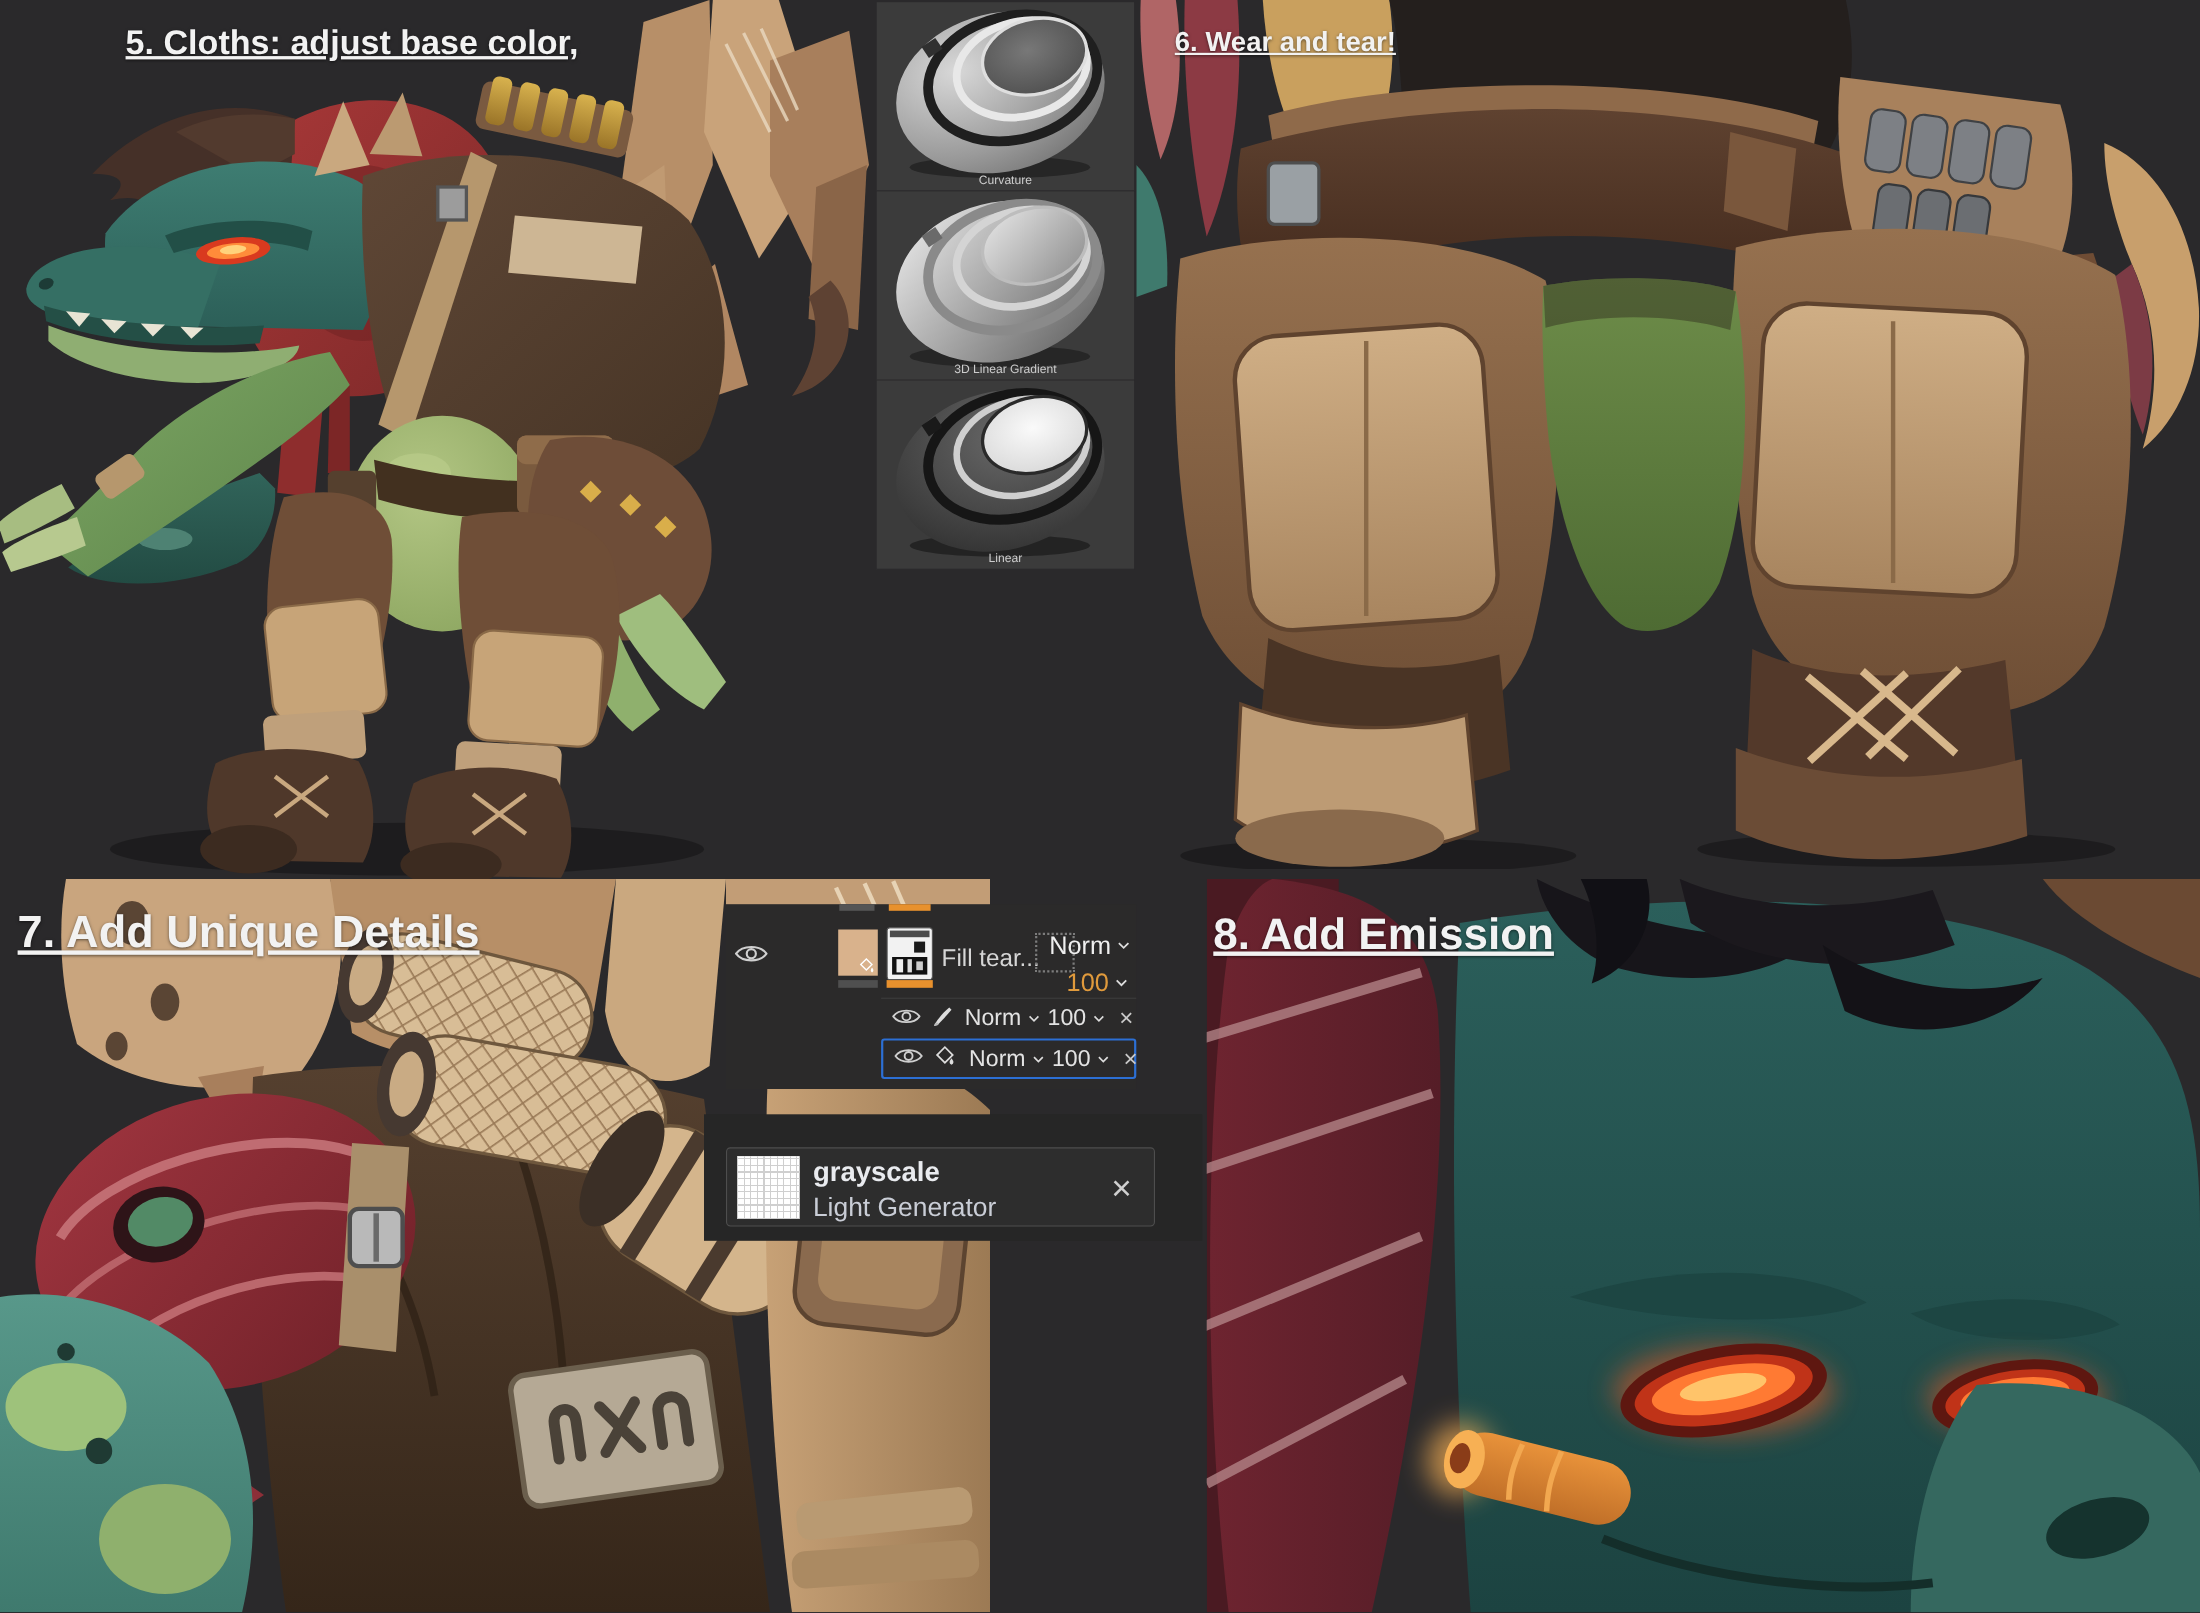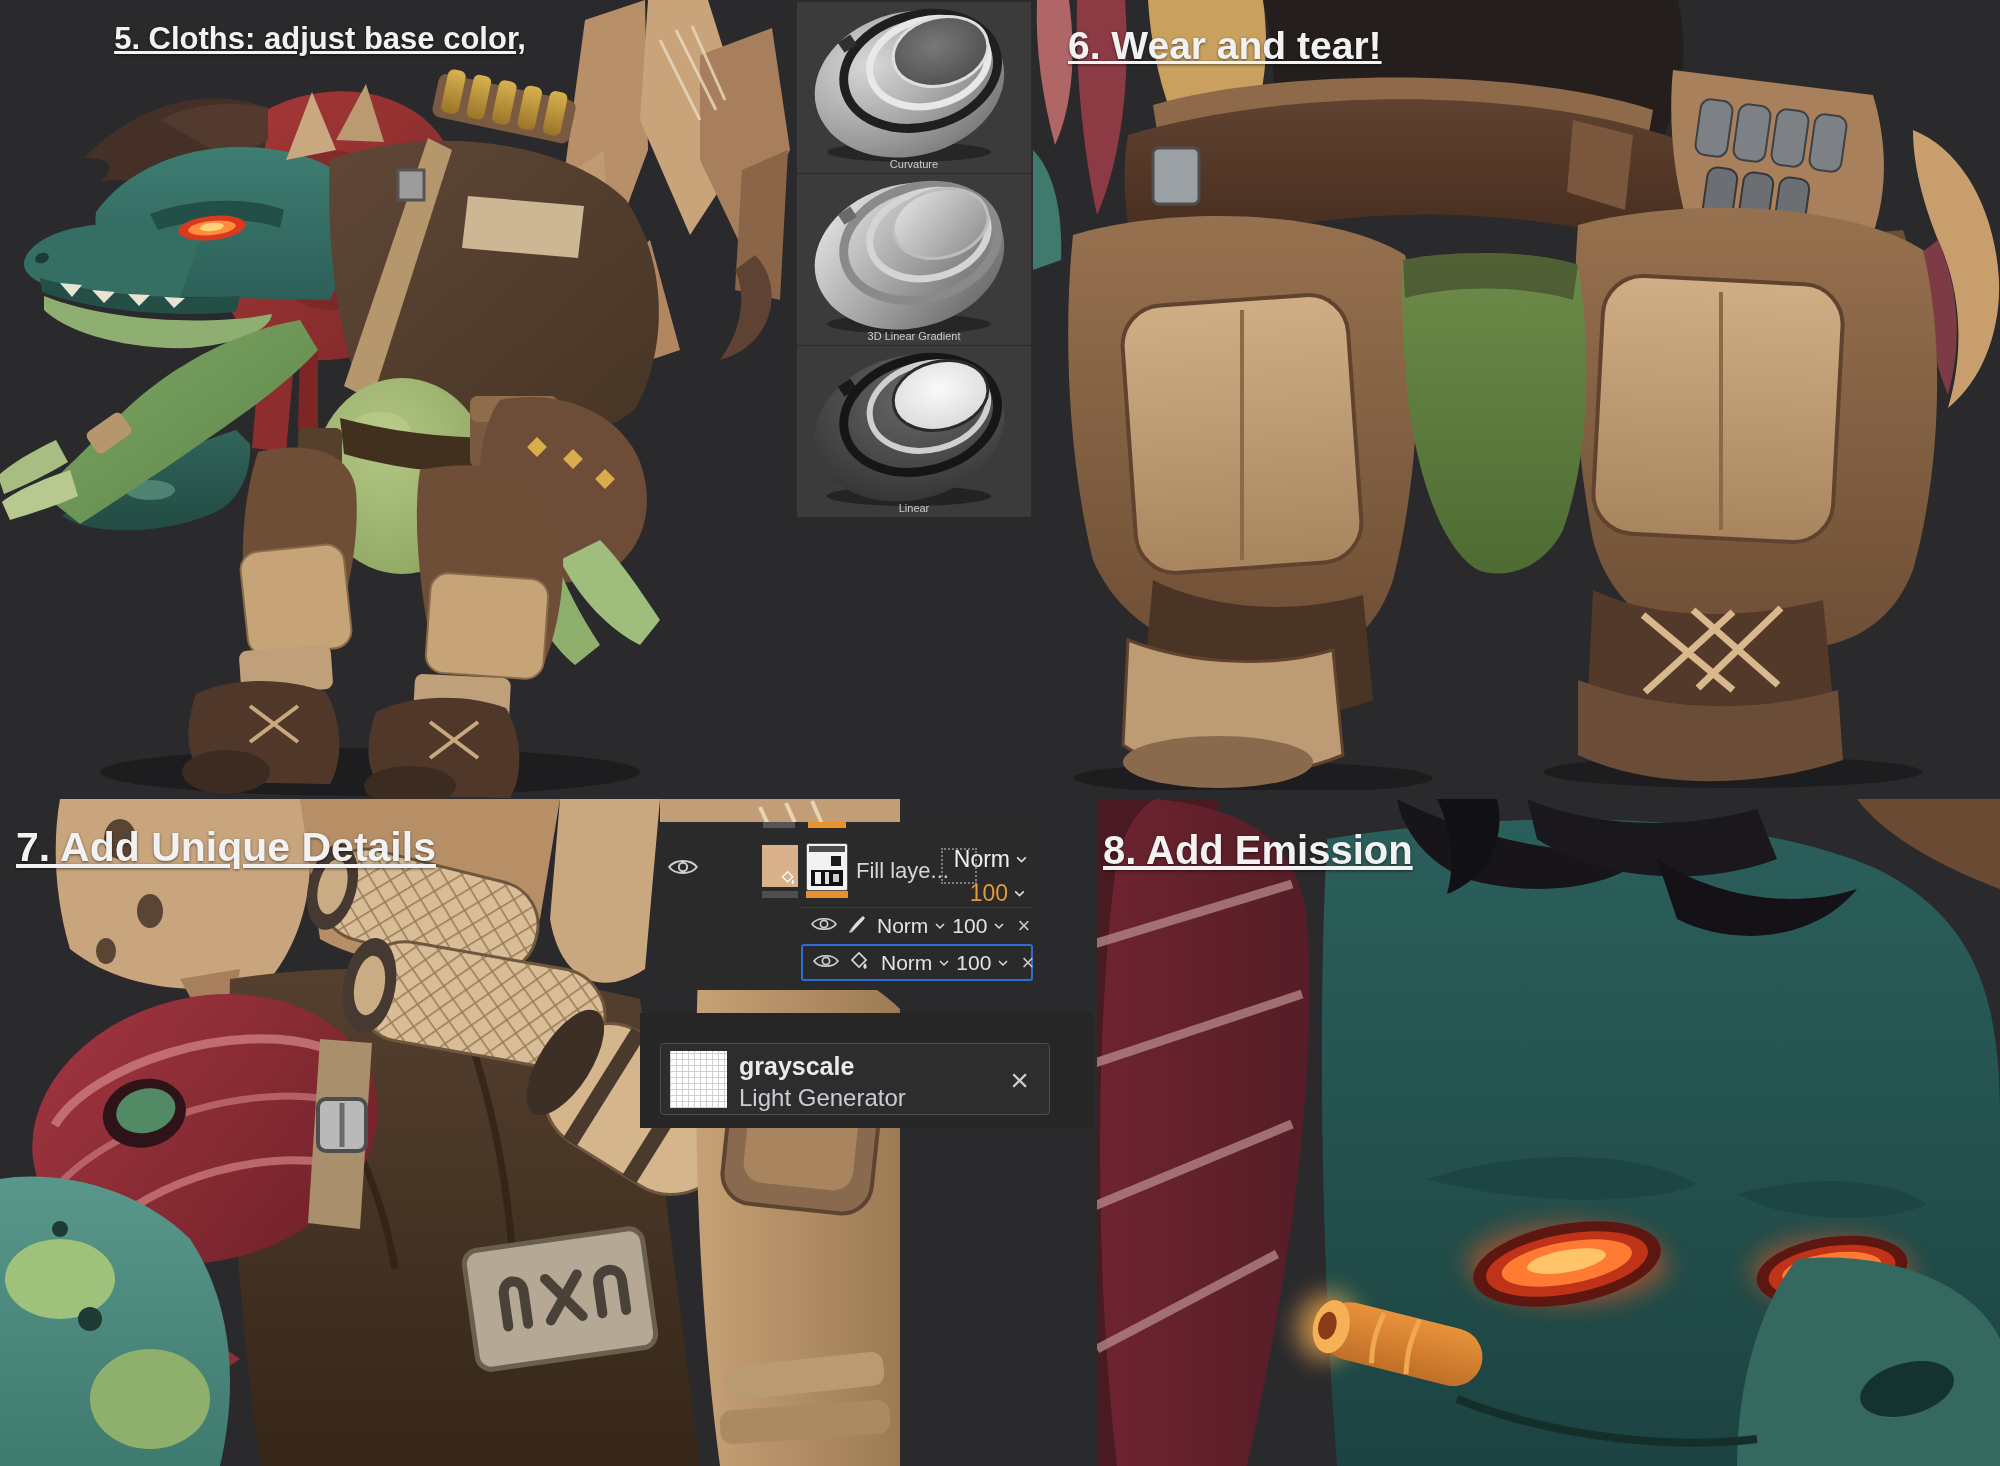--- a/index.html
+++ b/index.html
@@ -1,20 +1,20 @@
 <!DOCTYPE html>
 <html><head>
 <meta charset="utf-8">
 <style>
   html,body{margin:0;padding:0;background:#2a292b;}
   #page{position:relative;width:2000px;height:1466px;background:#2a292b;overflow:hidden;font-family:"Liberation Sans",sans-serif;}
   .art{position:absolute;}
   .step-label{position:absolute;color:#f2f2f2;font-weight:bold;text-shadow:0 1px 3px rgba(0,0,0,.55);z-index:30;text-decoration:underline;}
   #lbl5{left:20px;top:20px;width:600px;text-align:center;font-size:31px;line-height:38px;}
-  #lbl6{left:1068px;top:24px;font-size:39px;}
+  #lbl6{left:1068px;top:24px;font-size:25px;}
   #lbl7{left:16px;top:824px;font-size:41px;}
   #lbl8{left:1103px;top:828px;font-size:40px;}
   
   #spheres{position:absolute;left:797px;top:2px;width:266px;z-index:5;}
   .sph-panel{position:relative;width:234px;height:171px;background:#3b3b3b;border-bottom:1px solid #2a292b;overflow:hidden;}
   .sph-label{position:absolute;left:0;right:0;bottom:3px;text-align:center;color:#cccccc;font-size:11px;z-index:2;}
   
   #layersPanel{position:absolute;left:660px;top:822px;width:373px;height:168px;background:#2b2a2a;z-index:40;}
   .lp-bar{position:absolute;height:6px;top:0;}
   #lpMain{position:absolute;left:0;top:6px;width:373px;height:79px;}
@@ -551,21 +551,21 @@
           <rect x="2" y="2" width="36" height="6" fill="#222" opacity="0.8"></rect>
           <rect x="24" y="12" width="10" height="10" fill="#1a1a1a"></rect>
           <rect x="4" y="26" width="32" height="16" fill="#111"></rect>
           <rect x="8" y="28" width="6" height="12" fill="#eee"></rect>
           <rect x="18" y="28" width="4" height="12" fill="#ddd"></rect>
           <rect x="26" y="30" width="6" height="8" fill="#ccc"></rect>
         </svg>
       </div>
       <div style="position:absolute;left:102px;top:63px;width:36px;height:7px;background:#4f4f4f;"></div>
       <div style="position:absolute;left:146px;top:63px;width:42px;height:7px;background:#e8912d;"></div>
-      <span class="lp-name">Fill laye...</span>
+      <span class="lp-name">Fill tear...</span>
       <div class="lp-mask"></div>
       <div class="lp-blend-main dd">
         <span>Norm</span>
         <svg width="13" height="9" viewBox="0 0 12 8">
             <polyline points="2,2 6,6 10,2" fill="none" stroke="#ddd" stroke-width="1.5"></polyline>
           </svg>
       </div>
       <div class="lp-op-main dd">
         <span>100</span>
         <svg width="13" height="9" viewBox="0 0 12 8">

